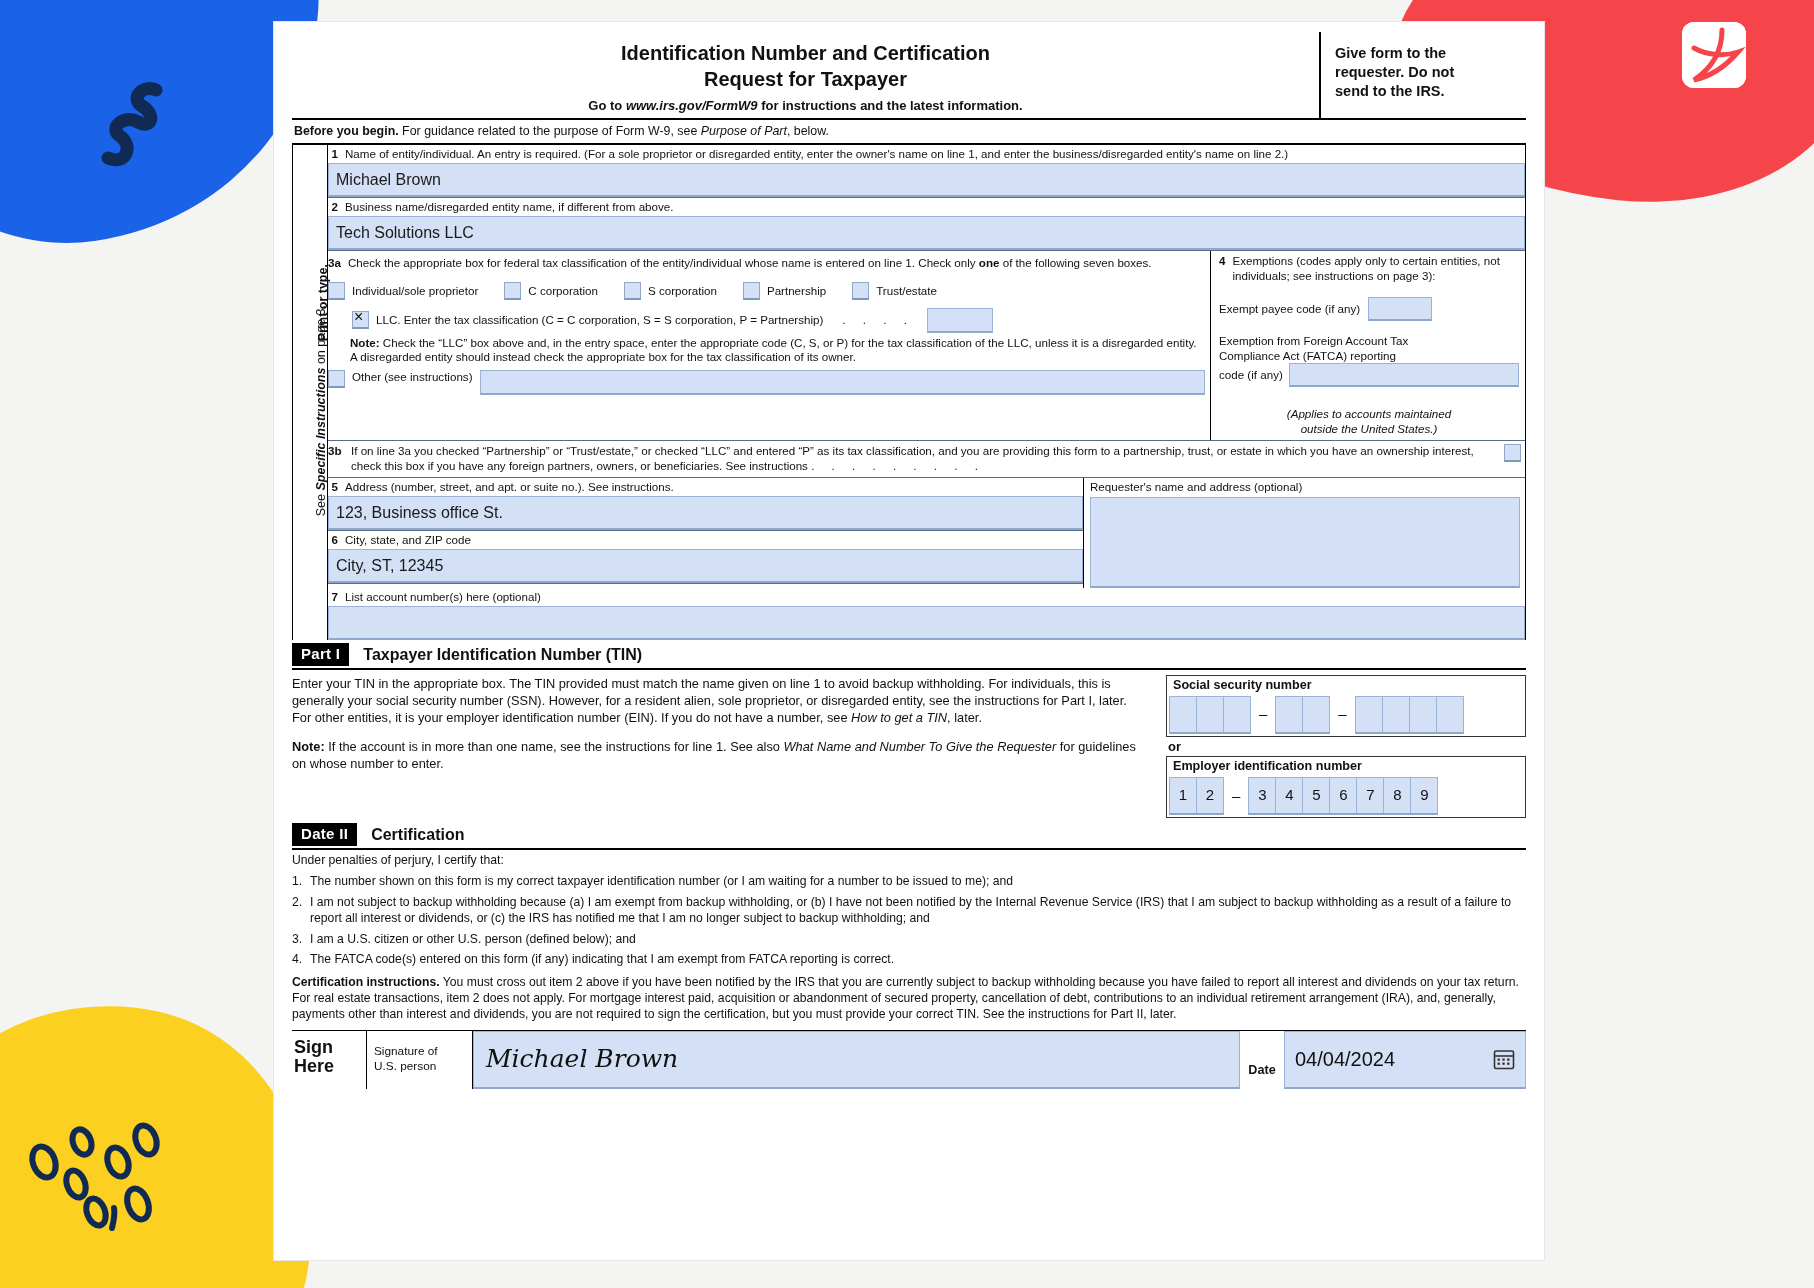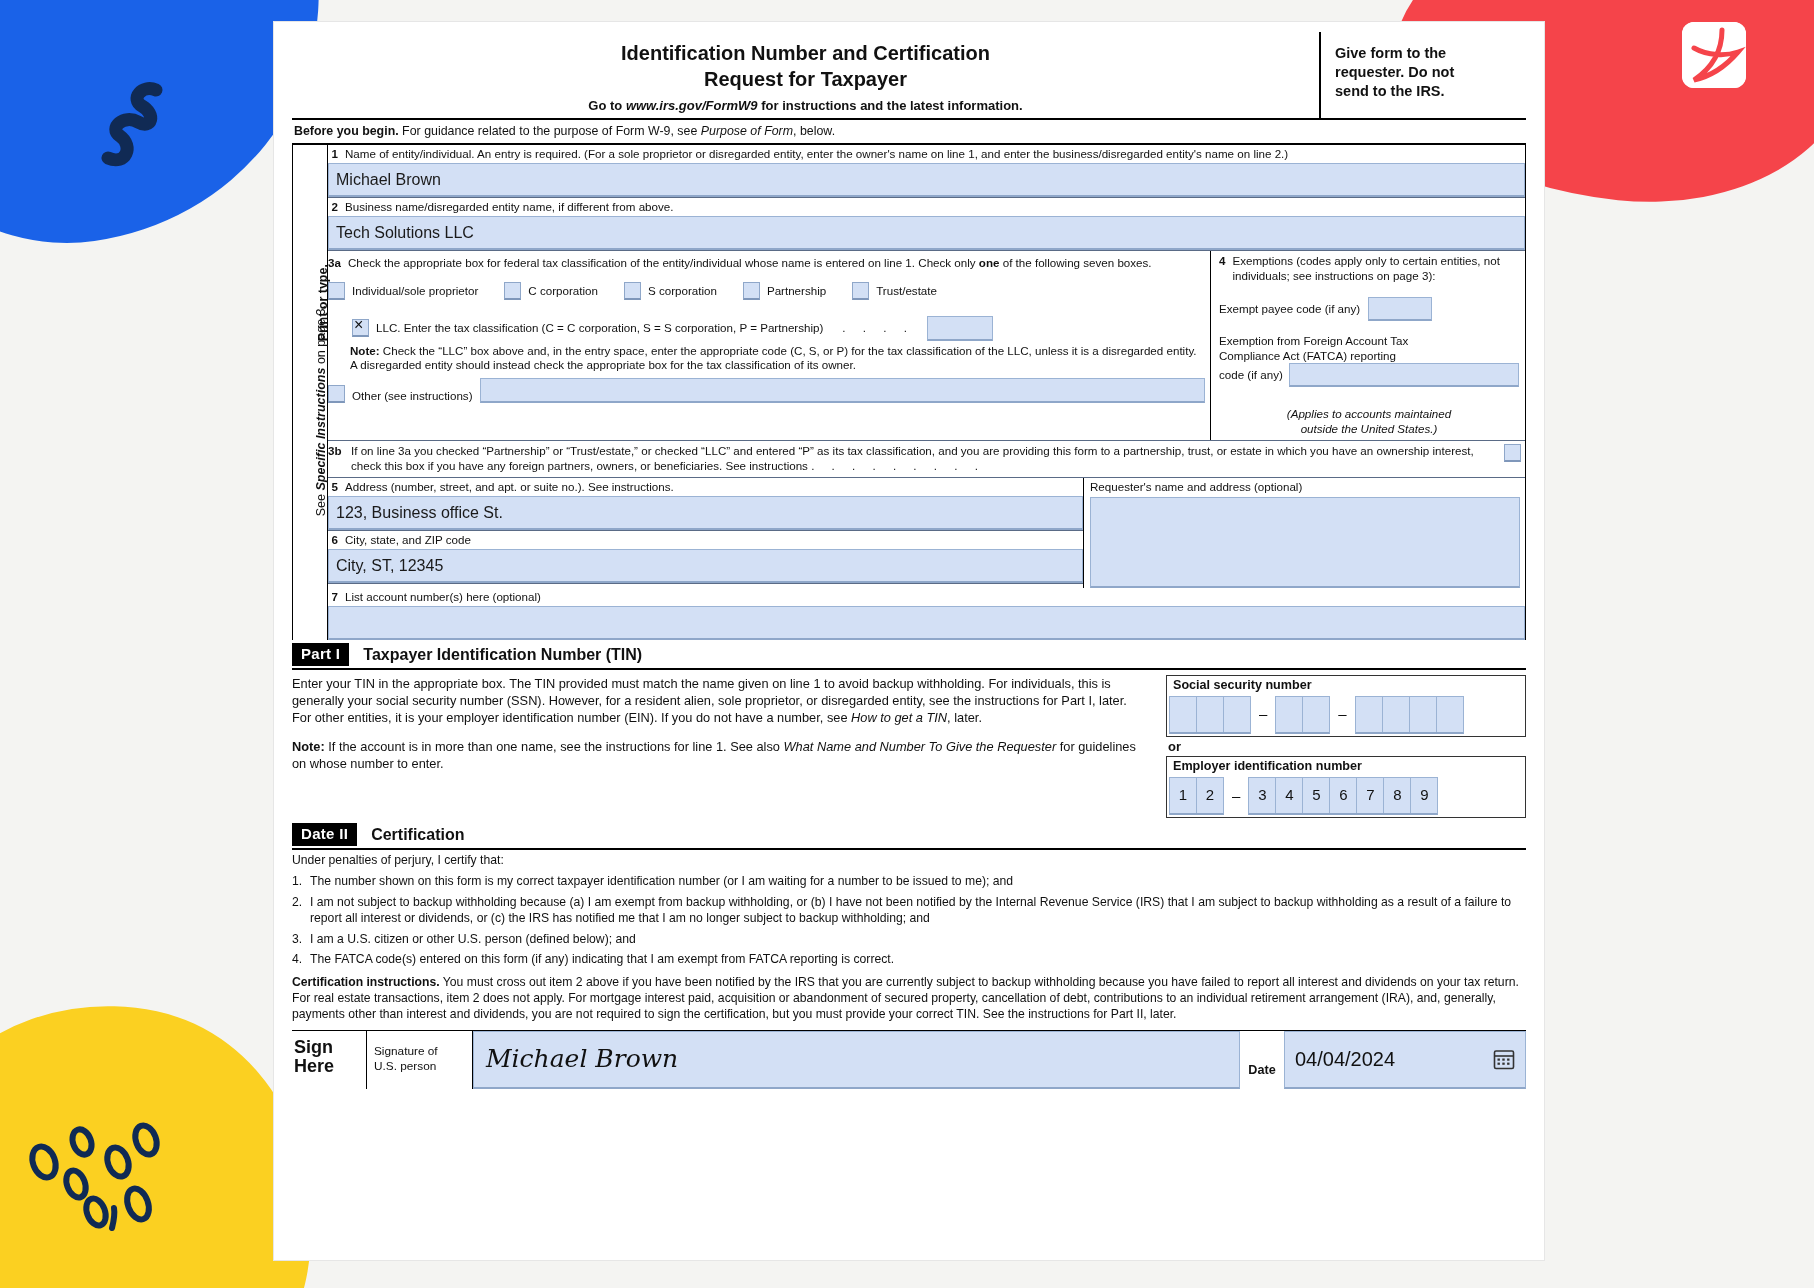--- a/index.html
+++ b/index.html
@@ -98,26 +98,26 @@
     border-bottom:2px solid #7f97ba;
     position:relative;
   }
   .cb.checked::after{
     content:"\00D7";position:absolute;left:1px;top:-4px;
     font-size:16px;line-height:18px;color:#111;
   }
   .cbopt{display:flex;align-items:center;gap:7px;}
   .cbopt span{font-size:11.6px;white-space:nowrap;}
   .opts{display:flex;gap:26px;margin-top:9px;align-items:center;}
-  .llc-row{display:flex;align-items:center;gap:7px;margin-top:16px;padding-left:24px;}
+  .llc-row{display:flex;align-items:center;gap:7px;margin-top:8px;padding-left:24px;}
   .llc-row .dots{letter-spacing:7px;font-size:11.6px;margin:0 6px 0 12px;}
   .llc-box{width:64px;height:22px;background:#d3e0f5;border:1px solid #9bb3d4;border-bottom:2px solid #8fa7c9;}
   .note{margin-top:3px;padding-left:22px;font-size:11.6px;line-height:1.22;}
   .note b{font-weight:bold;}
-  .other-row{display:flex;align-items:flex-end;gap:7px;margin-top:6px;}
+  .other-row{display:flex;align-items:flex-start;gap:7px;margin-top:6px;}
   .other-box{flex:1;height:22px;background:#d3e0f5;border:1px solid #9bb3d4;border-bottom:2px solid #8fa7c9;}
   .col-4 .t{display:flex;gap:7px;font-size:11.6px;line-height:1.25;}
   .excode{display:flex;align-items:center;gap:8px;margin-top:14px;font-size:11.6px;}
   .exbox{width:62px;height:21px;background:#d3e0f5;border:1px solid #9bb3d4;border-bottom:2px solid #8fa7c9;}
   .fatca{margin-top:13px;font-size:11.6px;line-height:1.25;}
   .fatca-row{display:flex;align-items:center;gap:6px;}
   .fatca-box{flex:1;height:21px;background:#d3e0f5;border:1px solid #9bb3d4;border-bottom:2px solid #8fa7c9;}
   .applies{margin-top:20px;text-align:center;font-style:italic;font-size:11.6px;line-height:1.25;}
   
   .r3b{display:flex;gap:7px;padding:3px 4px 4px 0;font-size:11.6px;line-height:1.22;}
@@ -218,21 +218,21 @@
       </div>
     </div>
     <div class="hdr-r">
       <div>Give form to the</div>
       <div>requester. Do not</div>
       <div>send to the IRS.</div>
     </div>
   </div>
 
   <div class="before">
-    <b>Before you begin.</b><span> For guidance related to the purpose of Form W-9, see </span><i>Purpose of Form</i><span>, below.</span>
+    <b>Before you begin.</b><span> For guidance related to the purpose of Form W-9, see </span><i>Purpose of Part</i><span>, below.</span>
   </div>
 
   <div class="body-wrap">
     <div class="side">
       <div class="side-txt">Print or type.</div>
       <div class="side-txt2">
         <span>See </span><i>Specific Instructions</i><span> on page 3.</span>
       </div>
     </div>
 

